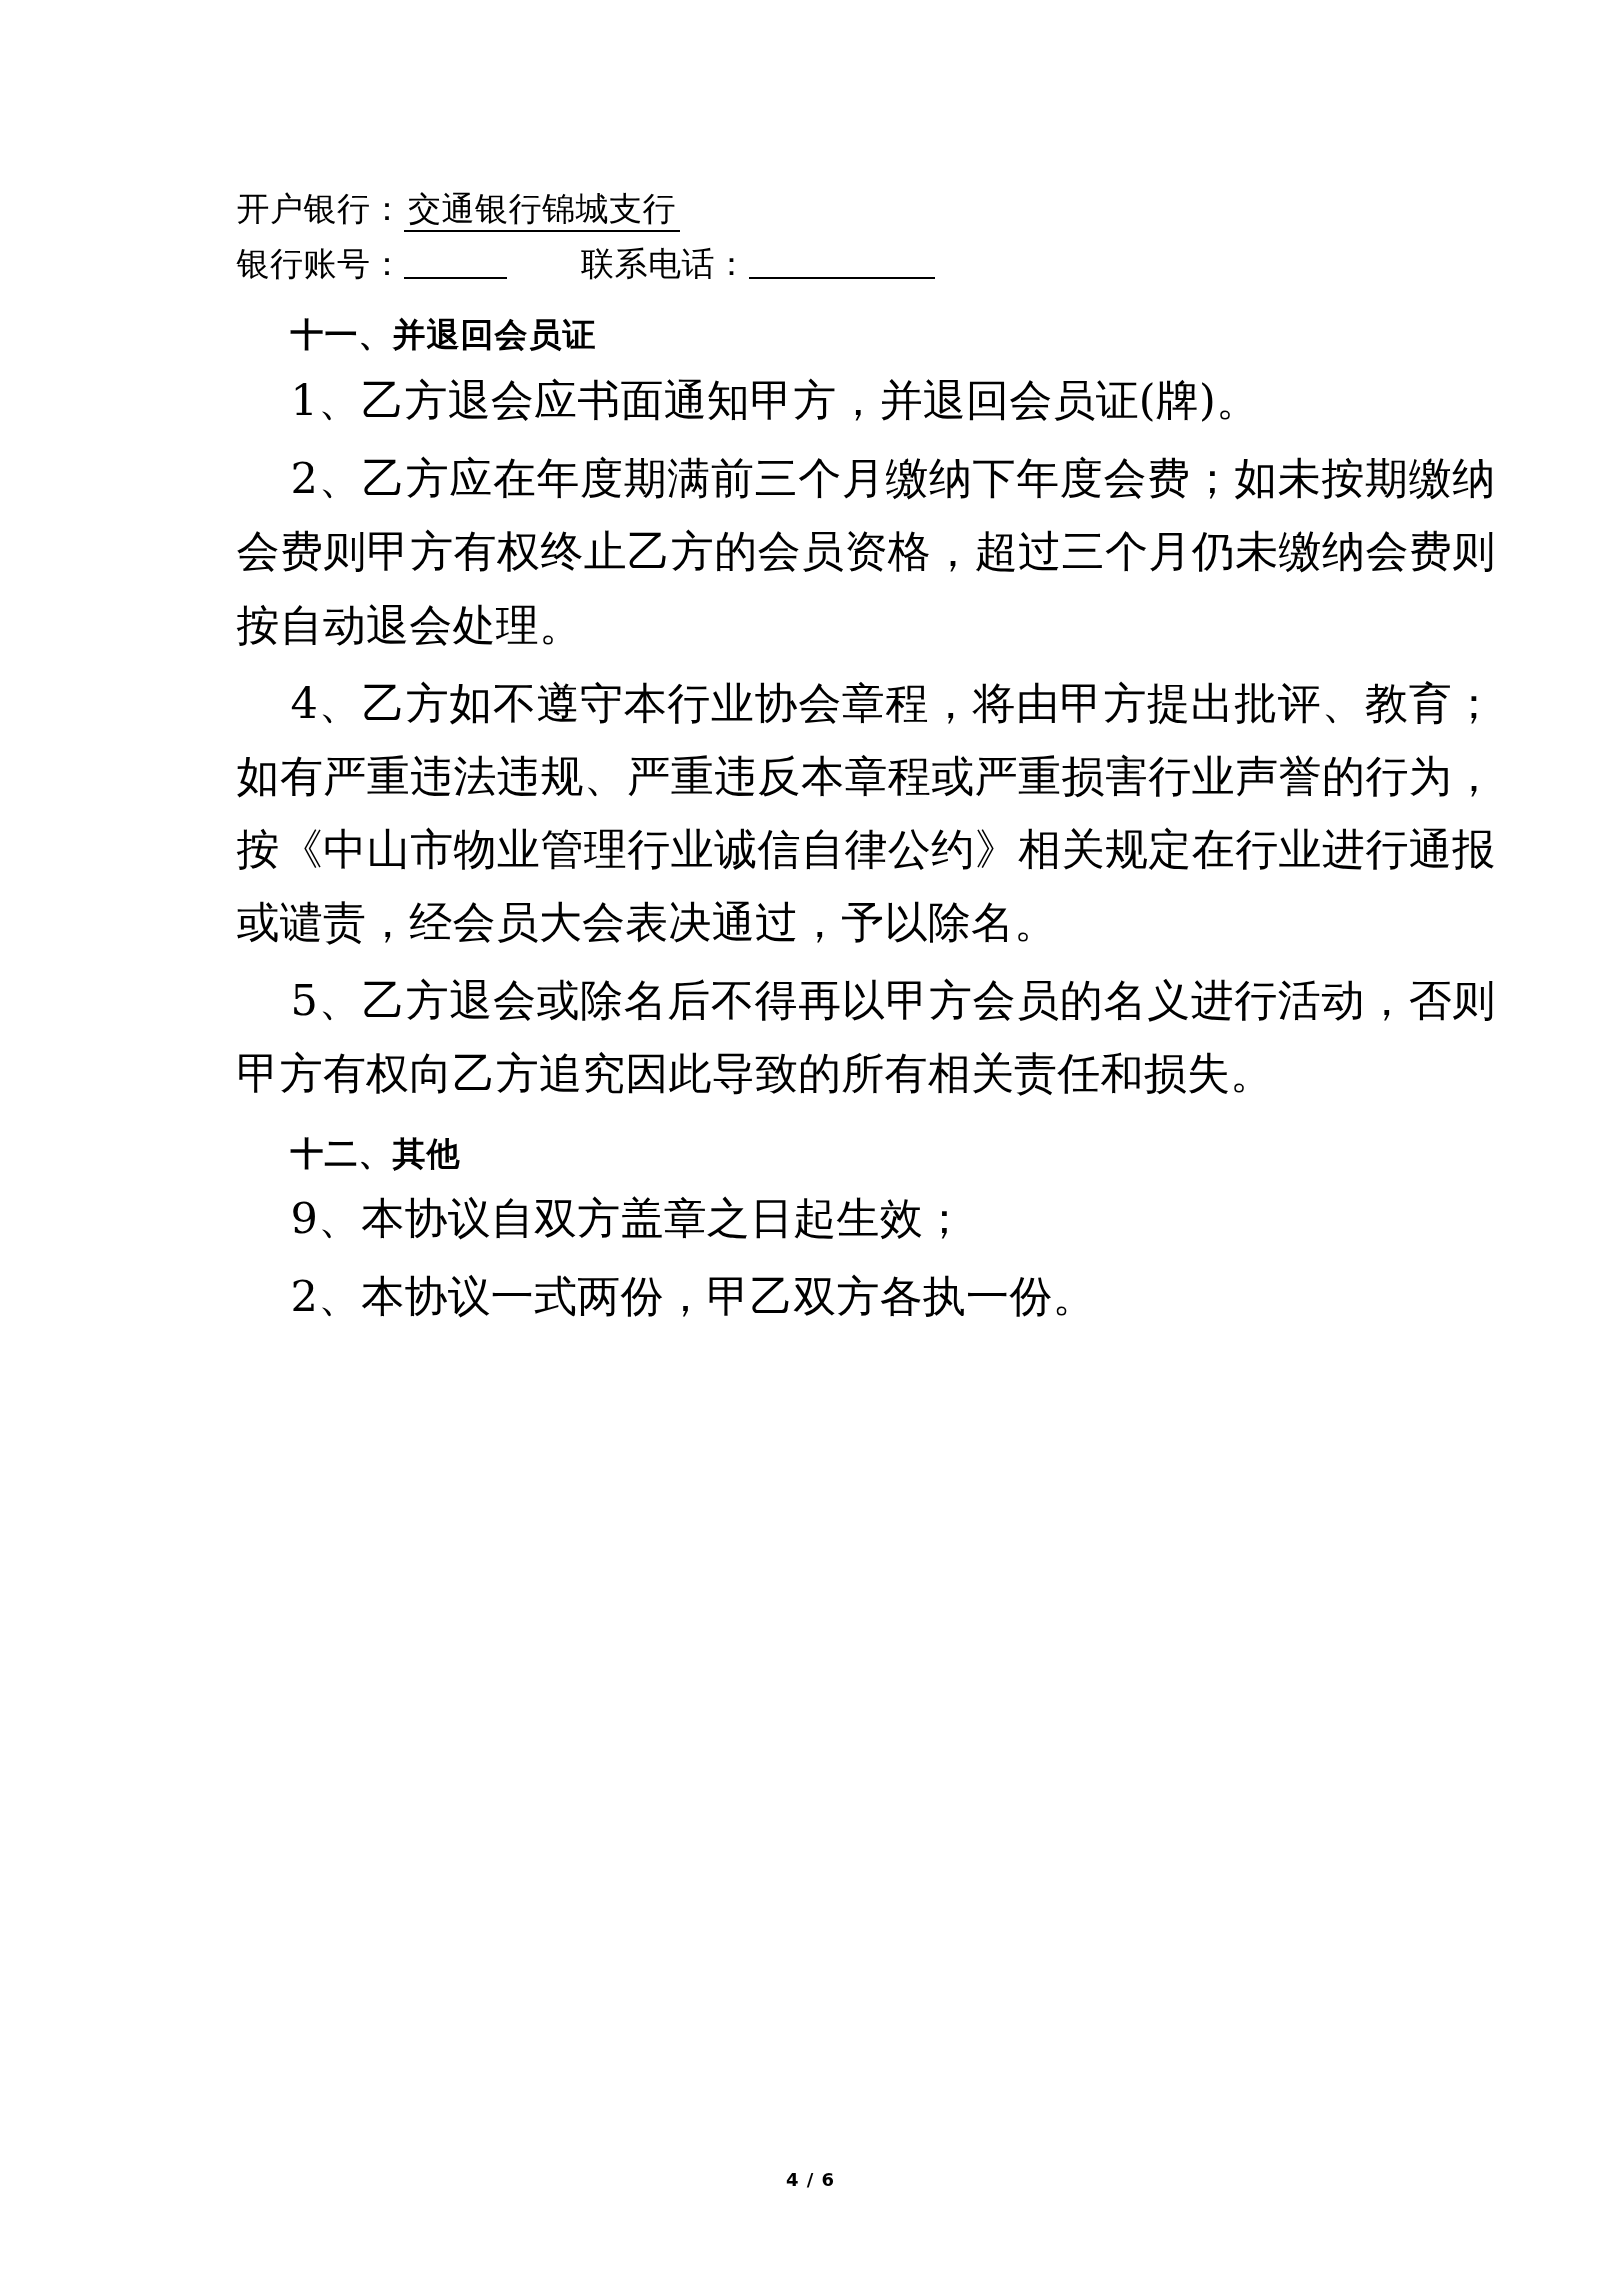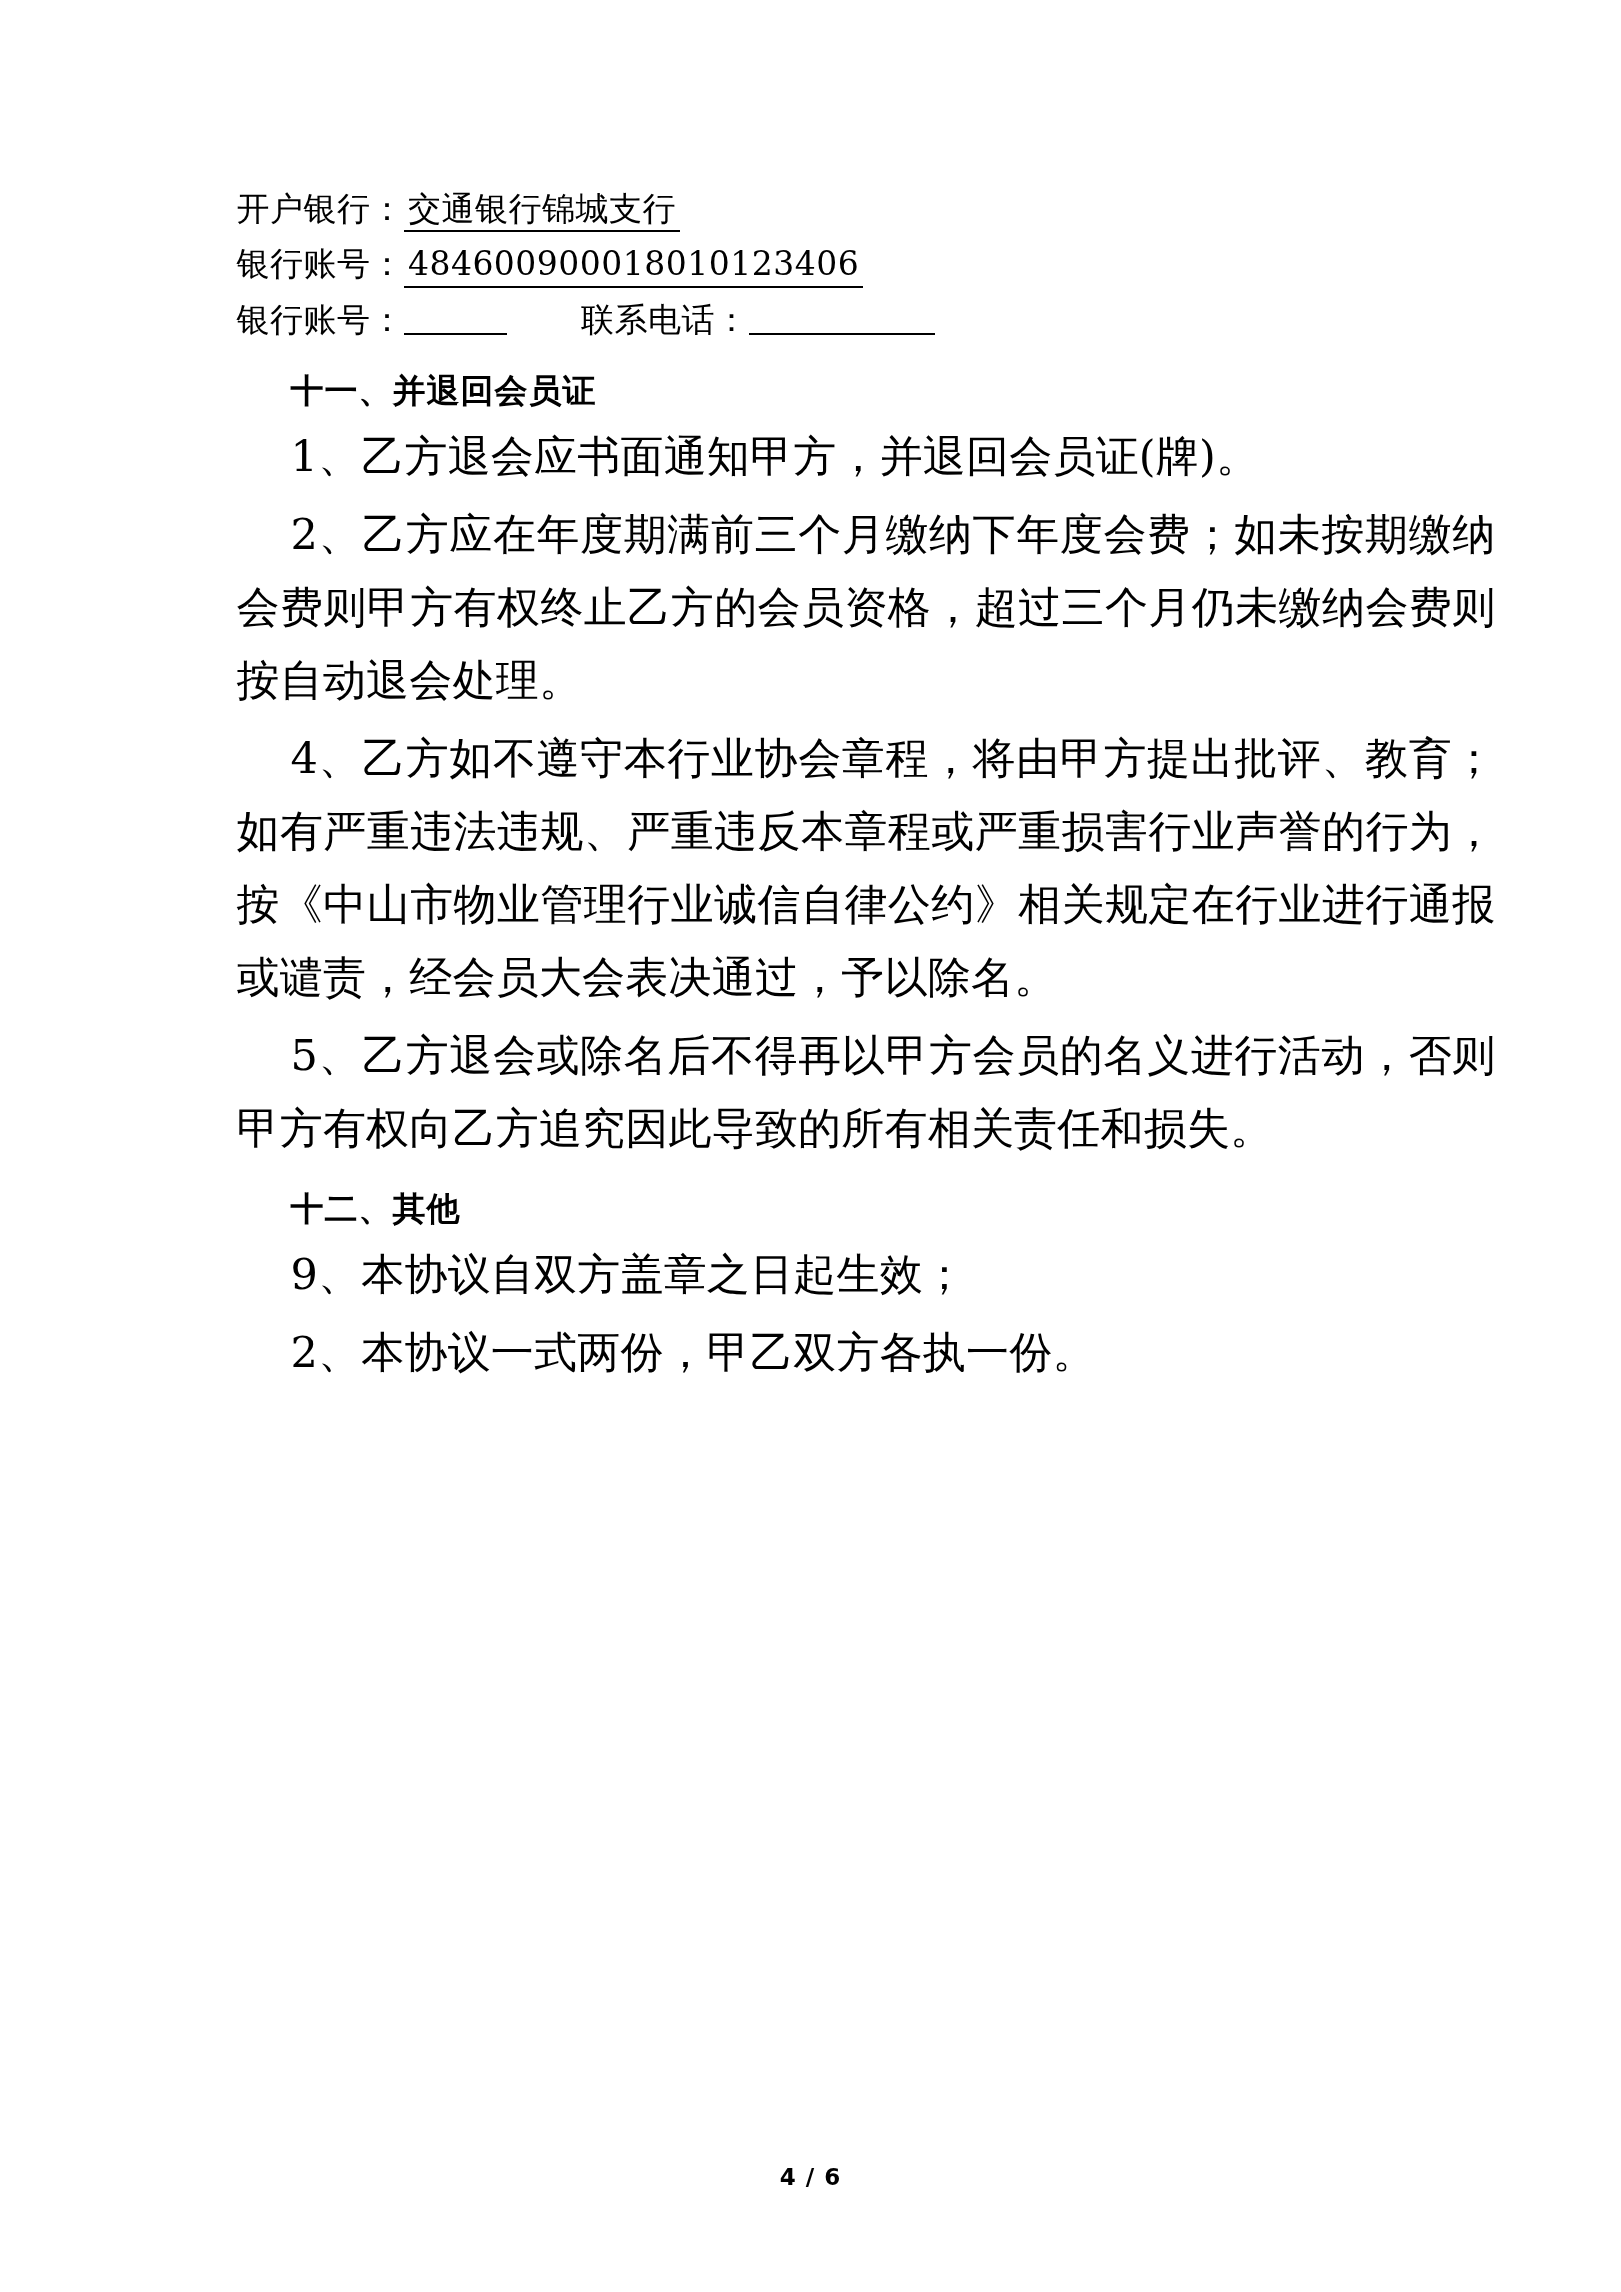--- a/index.html
+++ b/index.html
@@ -79,38 +79,35 @@
   }
 
   
   .page-footer {
     position: absolute;
     left: 0;
     right: 0;
     bottom: 103px;
     text-align: center;
     font-family: "DejaVu Sans", "Liberation Sans", sans-serif;
-    font-size: 23px;
+    font-size: 18px;
     font-weight: bold;
     letter-spacing: 1px;
   }
 </style>
 </head>
 <body>
 
 <div class="page">
   <div class="doc-body">
 
     <div class="field-line">
       <span class="field-label">开户银行：</span><span class="underline-text">交通银行锦城支行</span>
     </div>
 
-    <div class="field-line">
-      <span class="field-label">银行账号：</span><span class="underline-text">484600900018010123406</span>
-    </div>
 
     <div class="field-line">
       <span class="field-label">银行账号：</span><span class="blank blank-sm"></span><span class="gap-wide"></span><span class="field-label">联系电话：</span><span class="blank blank-md"></span>
     </div>
 
 
     <h2 class="section-heading">十一、并退回会员证</h2>
     <p class="para single">1、乙方退会应书面通知甲方，并退回会员证(牌)。</p>
     <p class="para">2、乙方应在年度期满前三个月缴纳下年度会费；如未按期缴纳会费则甲方有权终止乙方的会员资格，超过三个月仍未缴纳会费则按自动退会处理。</p>
     <p class="para">4、乙方如不遵守本行业协会章程，将由甲方提出批评、教育；如有严重违法违规、严重违反本章程或严重损害行业声誉的行为，按《中山市物业管理行业诚信自律公约》相关规定在行业进行通报或谴责，经会员大会表决通过，予以除名。</p>

